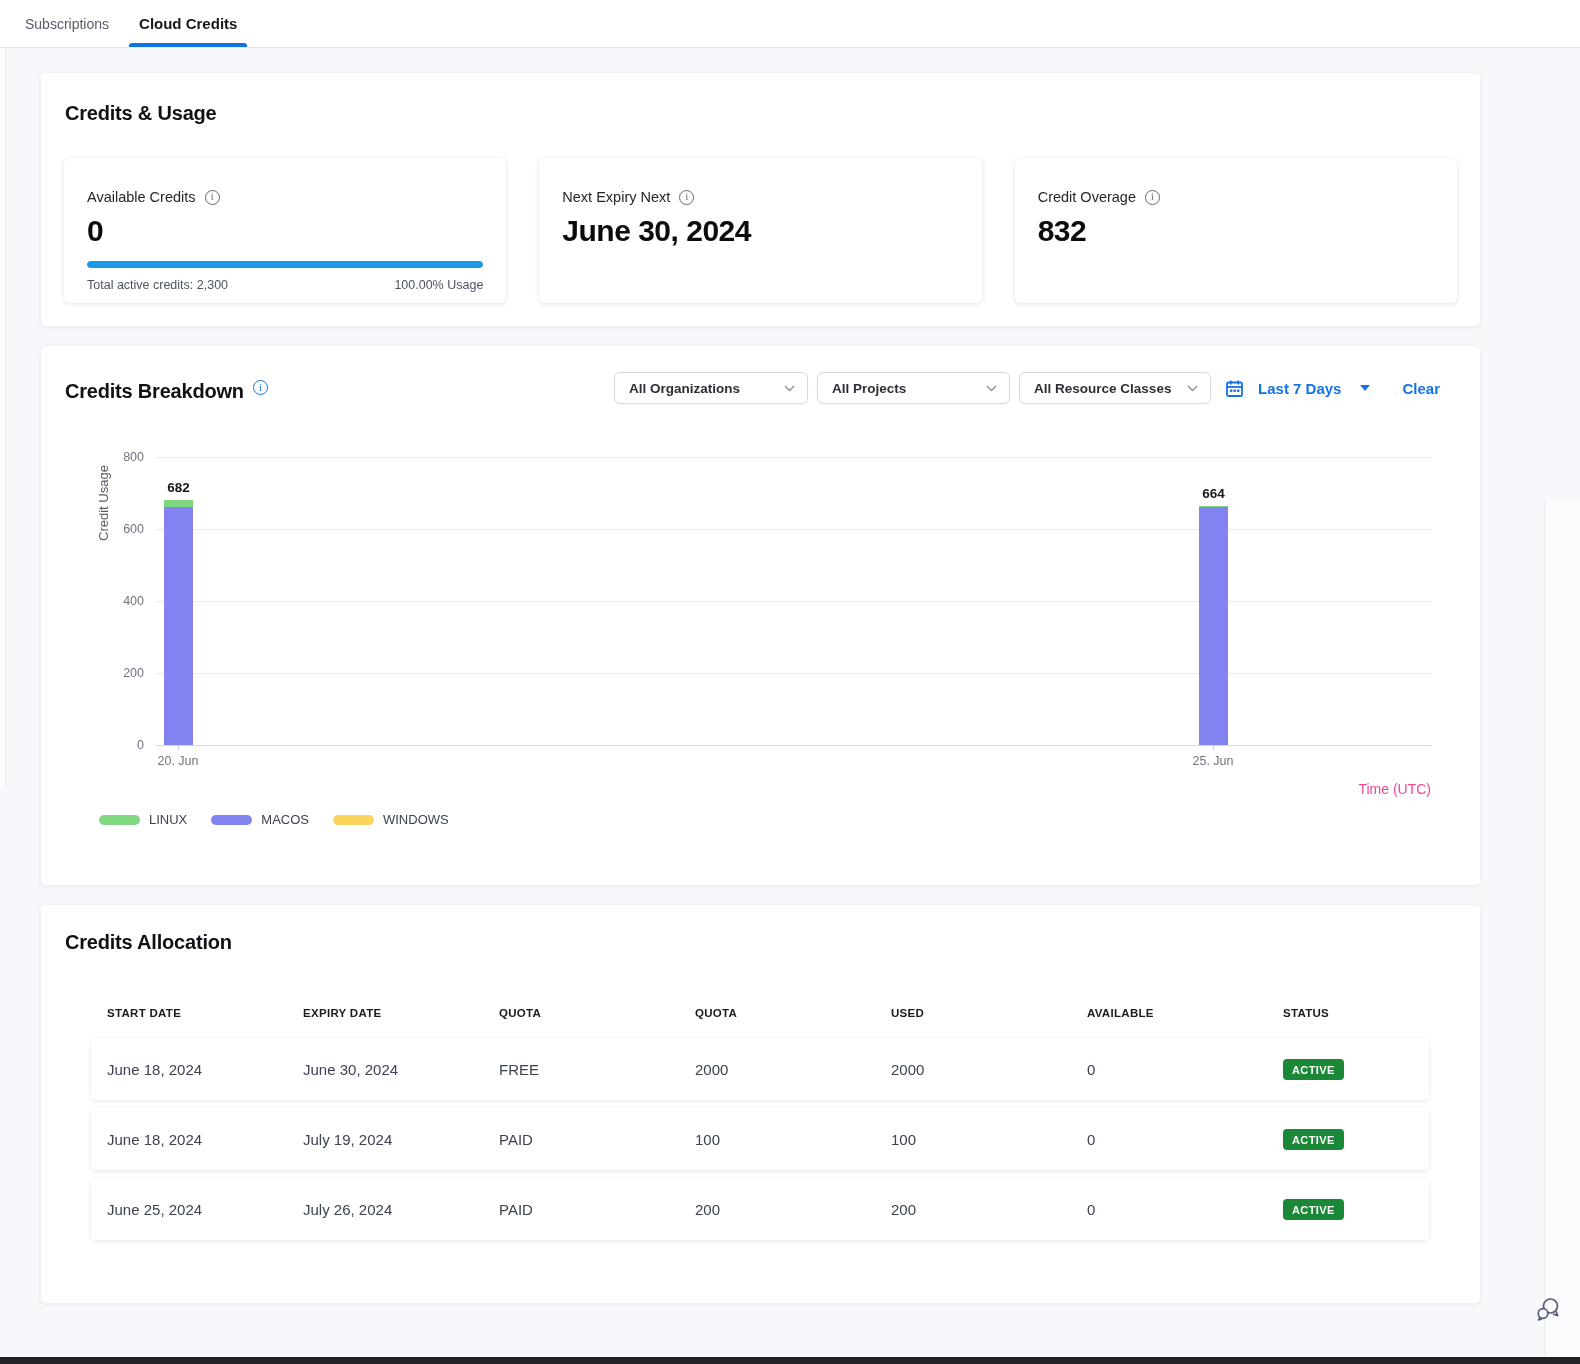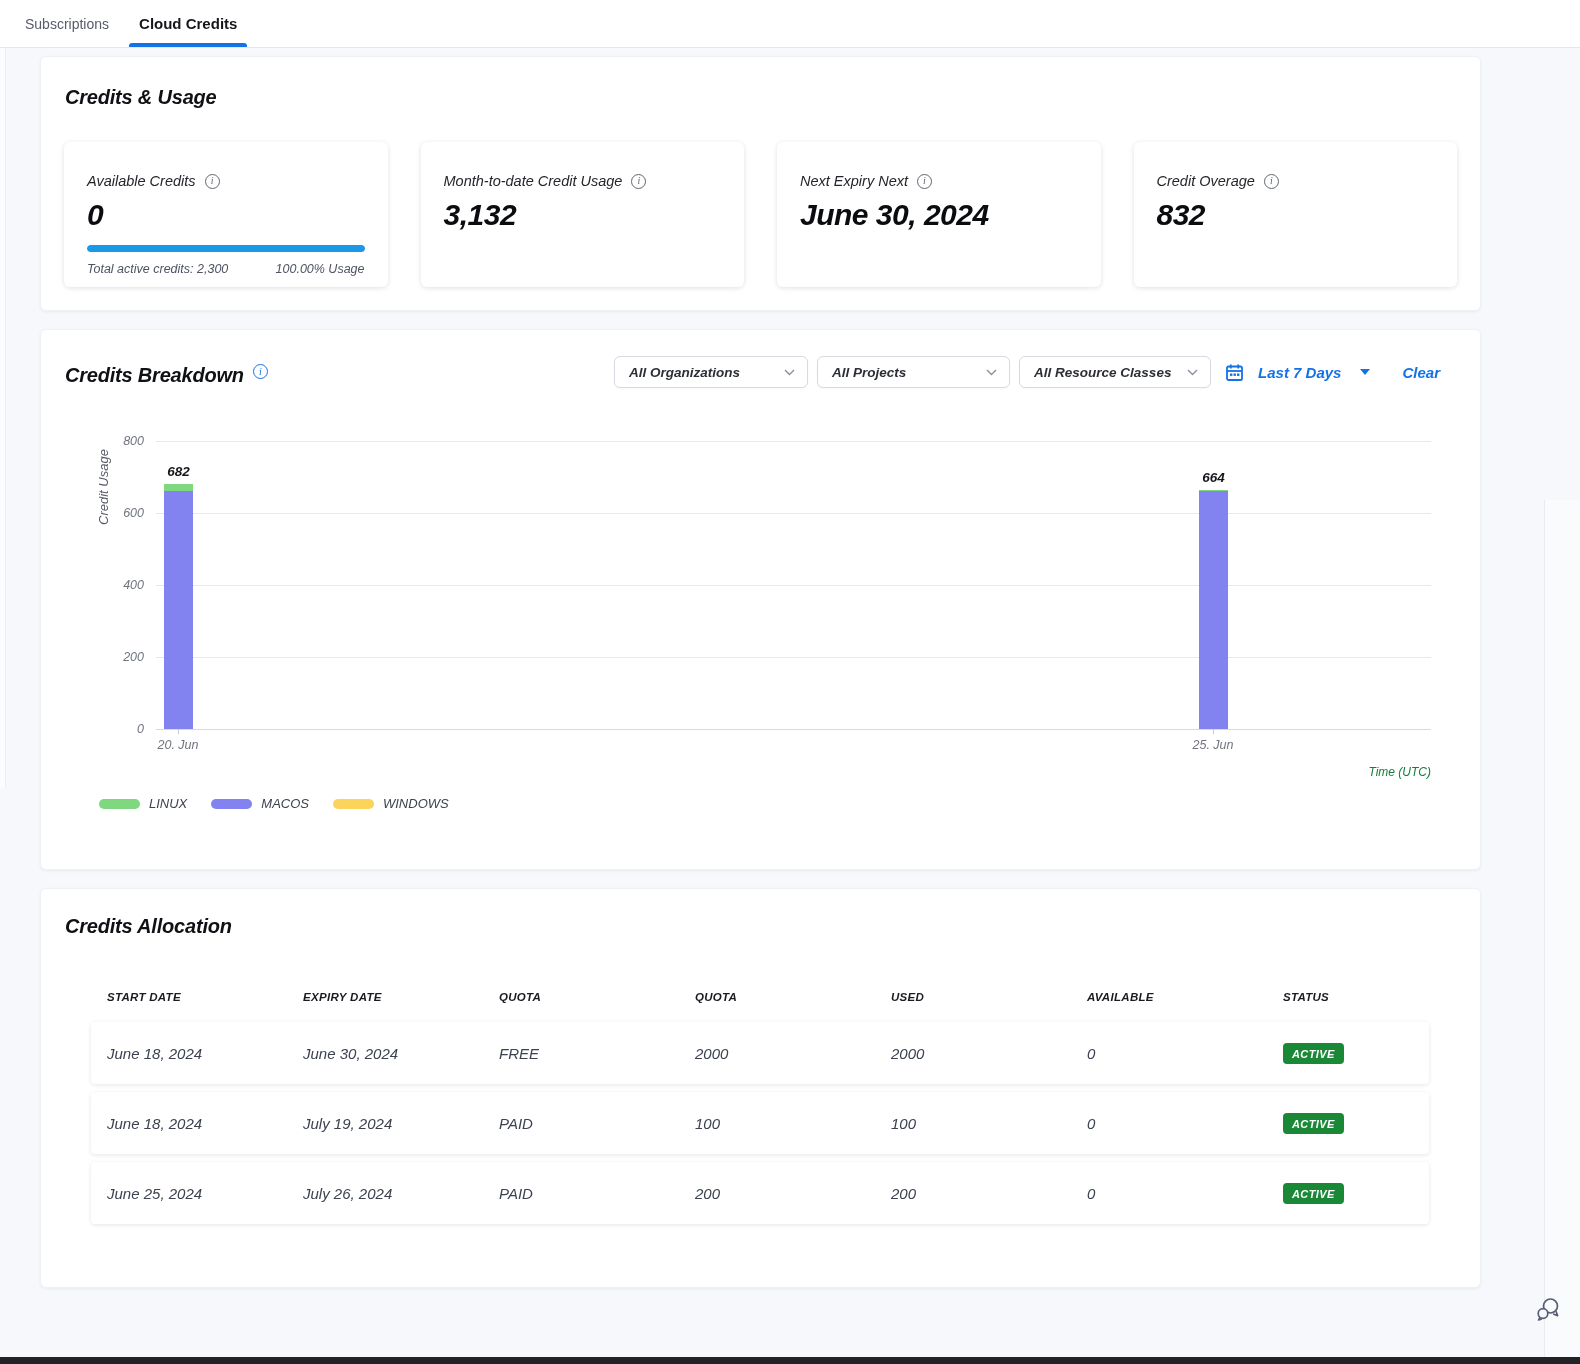--- a/index.html
+++ b/index.html
@@ -20,21 +20,21 @@
   .tab { display:flex; align-items:center; position:relative; font-size:14px; color:#565c68; cursor:pointer; padding:0 2px; }
   .tab.active { font-size:15px; font-weight:bold; color:#15171c; }
   .tab-underline { position:absolute; left:-8px; right:-8px; bottom:0; height:4px; background:#1373e6; border-radius:3px 3px 0 0; }
 
   
   .left-strip { position:absolute; left:0; top:48px; width:6px; height:740px; background:#fbfcfe; border-right:1px solid #eceef2; }
   .right-strip { position:absolute; right:0; top:500px; bottom:7px; width:36px; background:#fafbfd; border-left:1px solid #e9ebef; }
   .bottom-bar { position:absolute; left:0; right:0; bottom:0; height:7px; background:#232327; }
 
   
-  .content { position:absolute; left:40px; top:56px; width:1441px;font-style:italic; }
+  .content { position:absolute; left:40px; top:72px; width:1441px; }
   .card {
     background:#fff; border:1px solid #f0f1f4; border-radius:6px;
     box-shadow:0 1px 3px rgba(20,20,43,.06); margin-bottom:18px; position:relative;
   }
   .card h2 { font-size:20px; font-weight:bold; color:#0f1115; letter-spacing:-.2px; }
 
   .info-icon {
     width:15px; height:15px; border:1.4px solid #61666f; border-radius:50%;
     display:inline-flex; align-items:center; justify-content:center;
     font-size:10px; color:#61666f; flex:0 0 auto;
@@ -81,21 +81,21 @@
   .gridline.base { background:#d8dae0; }
   .ytick { position:absolute; right:calc(100% + 12px); transform:translateY(-50%); font-size:12.5px; color:#6f747f; }
   .bar { position:absolute; bottom:0; width:29px; display:flex; flex-direction:column;text-align:right; }
   .seg { width:100%; }
   .bar-total {
     position:absolute; bottom:100%; margin-bottom:5px; left:50%; transform:translateX(-50%);
     font-size:13.5px; font-weight:bold; color:#15171c; white-space:nowrap;
   }
   .xtick-mark { position:absolute; top:288px; width:1px; height:5px; background:#c7cad1; }
   .x-label { position:absolute; top:297px; transform:translateX(-50%); font-size:12.5px; color:#6f747f; white-space:nowrap; }
-  .x-axis-title { position:absolute; top:324px; right:0; font-size:12px; color:#15803d;margin-left:48px; }
+  .x-axis-title { position:absolute; top:324px; right:0; font-size:14px; color:#ec4899;margin-left:48px; }
   .legend { position:absolute; left:58px; top:466px; display:flex; align-items:center; gap:24px; }
   .legend-item { display:flex; align-items:center; gap:9px; cursor:pointer; }
   .legend-pill { width:41px; height:10px; border-radius:5px; }
   .legend-label { font-size:13px; color:#3d424d; }
 
   
   .card.allocation { height:400px; }
   .allocation h2 { position:absolute; left:24px; top:26px; }
   .alloc-table { position:absolute; left:50px; right:51px; top:102px; }
   .tgrid { display:grid; grid-template-columns:196px 196px 196px 196px 196px 196px 1fr; }
@@ -145,27 +145,20 @@
         <div class="stat-value">0</div>
         <div class="progress-track">
           <div class="progress-fill" style="width: 100%;"></div>
         </div>
         <div class="stat-foot">
           <span>Total active credits: 2,300</span>
           <span>100.00% Usage</span>
         </div>
       </div>
 
-      <div class="stat-card">
-        <div class="stat-label">
-          <span>Month-to-date Credit Usage</span>
-          <span class="info-icon"></span>
-        </div>
-        <div class="stat-value">3,132</div>
-      </div>
 
       <div class="stat-card">
         <div class="stat-label">
           <span>Next Expiry Next</span>
           <span class="info-icon"></span>
         </div>
         <div class="stat-value">June 30, 2024</div>
       </div>
 
       <div class="stat-card">

